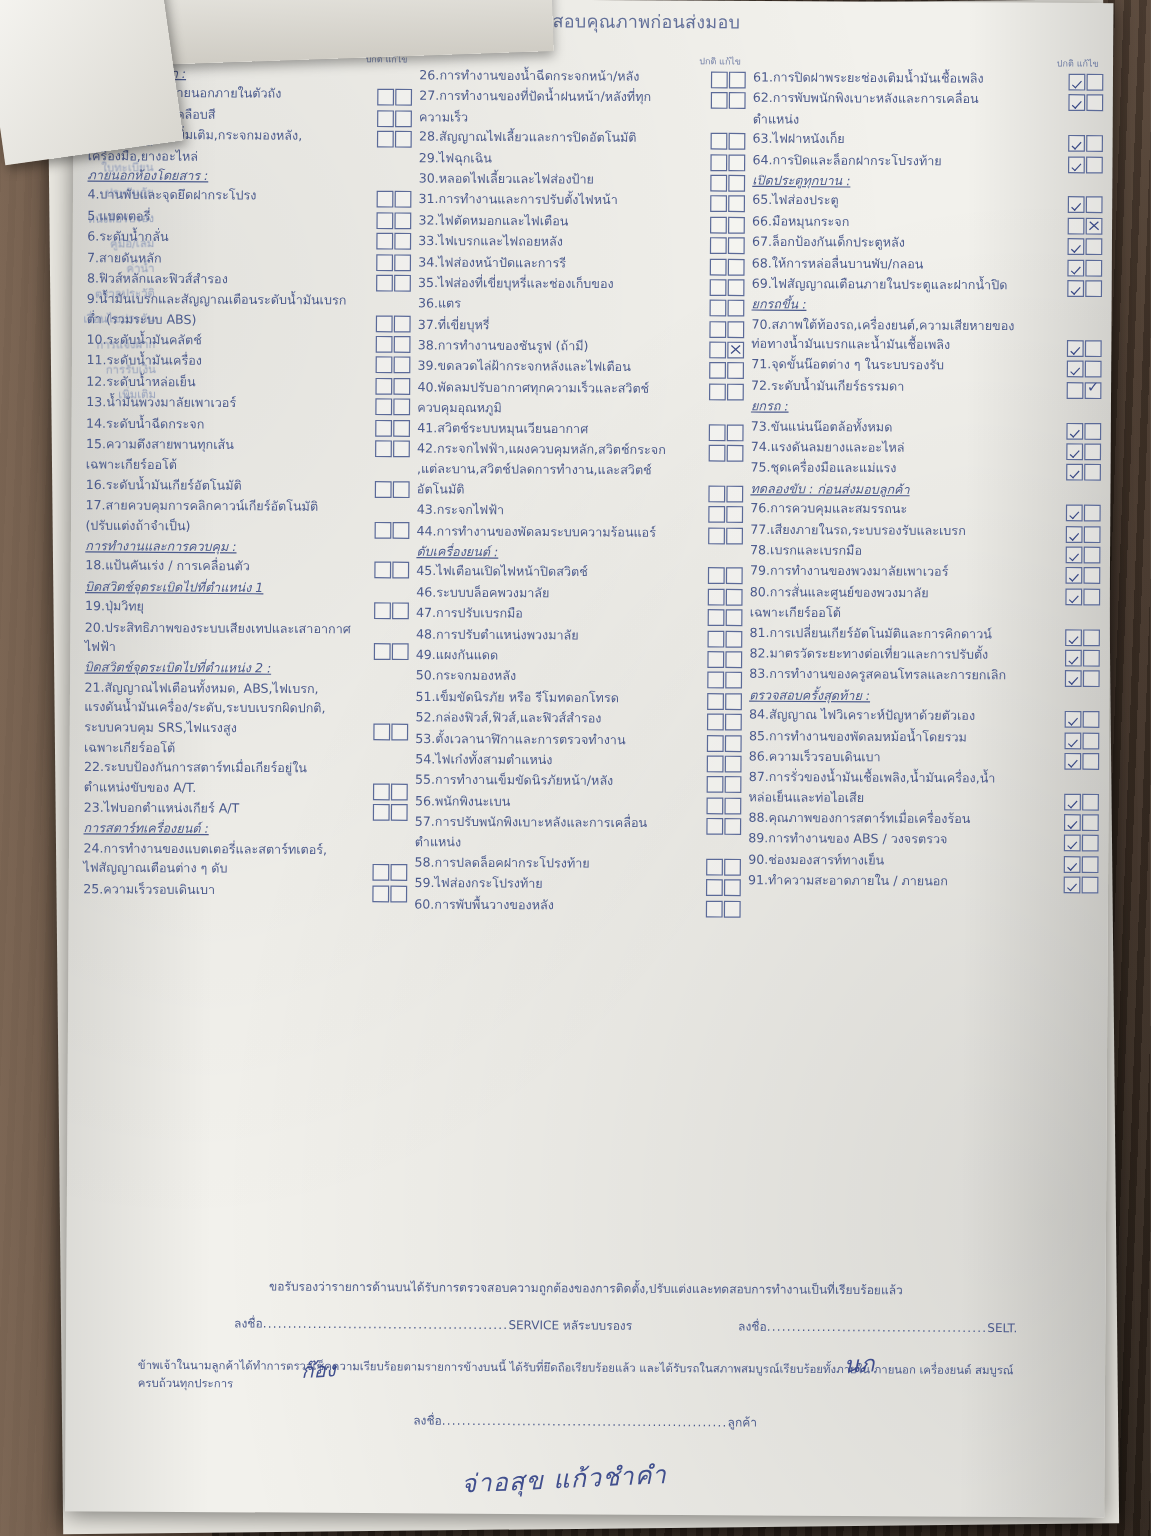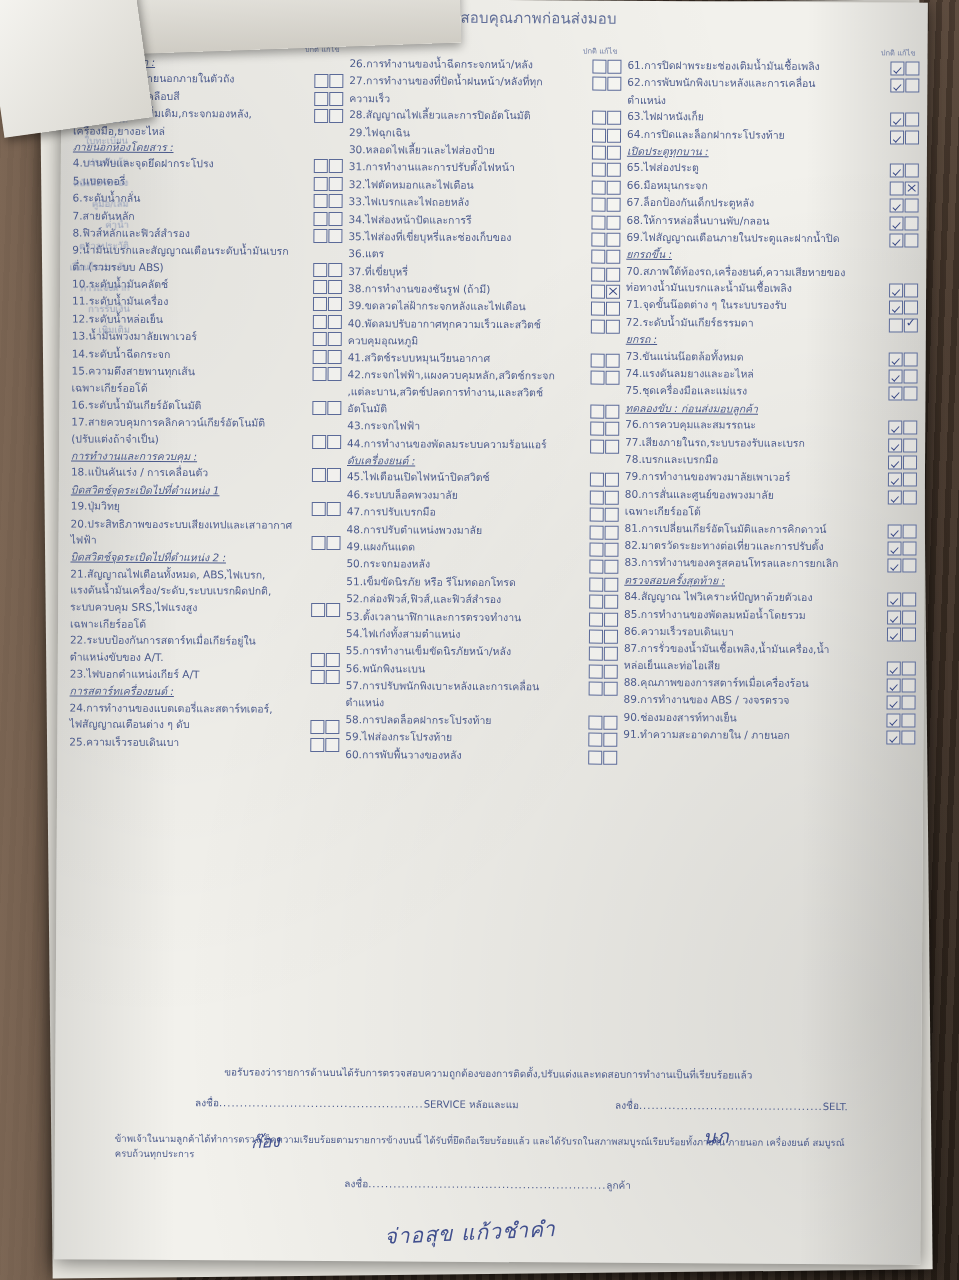--- a/index.html
+++ b/index.html
@@ -912,21 +912,21 @@
               </div>
             </div>
           </div>
       </div>
     </div>
 
     <div class="foot">
       <div class="l1">ขอรับรองว่ารายการด้านบนได้รับการตรวจสอบความถูกต้องของการติดตั้ง,ปรับแต่งและทดสอบการทำงานเป็นที่เรียบร้อยแล้ว</div>
       <div class="sigrow">
         <span class="a">
-          <span>ลงชื่อ</span><span class="dots">.................................................</span><span>SERVICE  หลัอและแม</span>
+          <span>ลงชื่อ</span><span class="dots">.................................................</span><span>SERVICE  หลัระบบรองร</span>
         </span>
         <span class="b">
           <span>ลงชื่อ</span><span class="dots">............................................</span><span>SELT.</span>
         </span>
       </div>
       <div class="l2">ข้าพเจ้าในนามลูกค้าได้ทำการตรวจเช็คความเรียบร้อยตามรายการข้างบนนี้ ได้รับที่ยึดถือเรียบร้อยแล้ว และได้รับรถในสภาพสมบูรณ์เรียบร้อยทั้งภายใน ภายนอก เครื่องยนต์ สมบูรณ์ครบถ้วนทุกประการ</div>
       <div class="sig-last">
         <span>ลงชื่อ</span><span class="dots">.........................................................</span><span>ลูกค้า</span>
       </div>
     </div>

